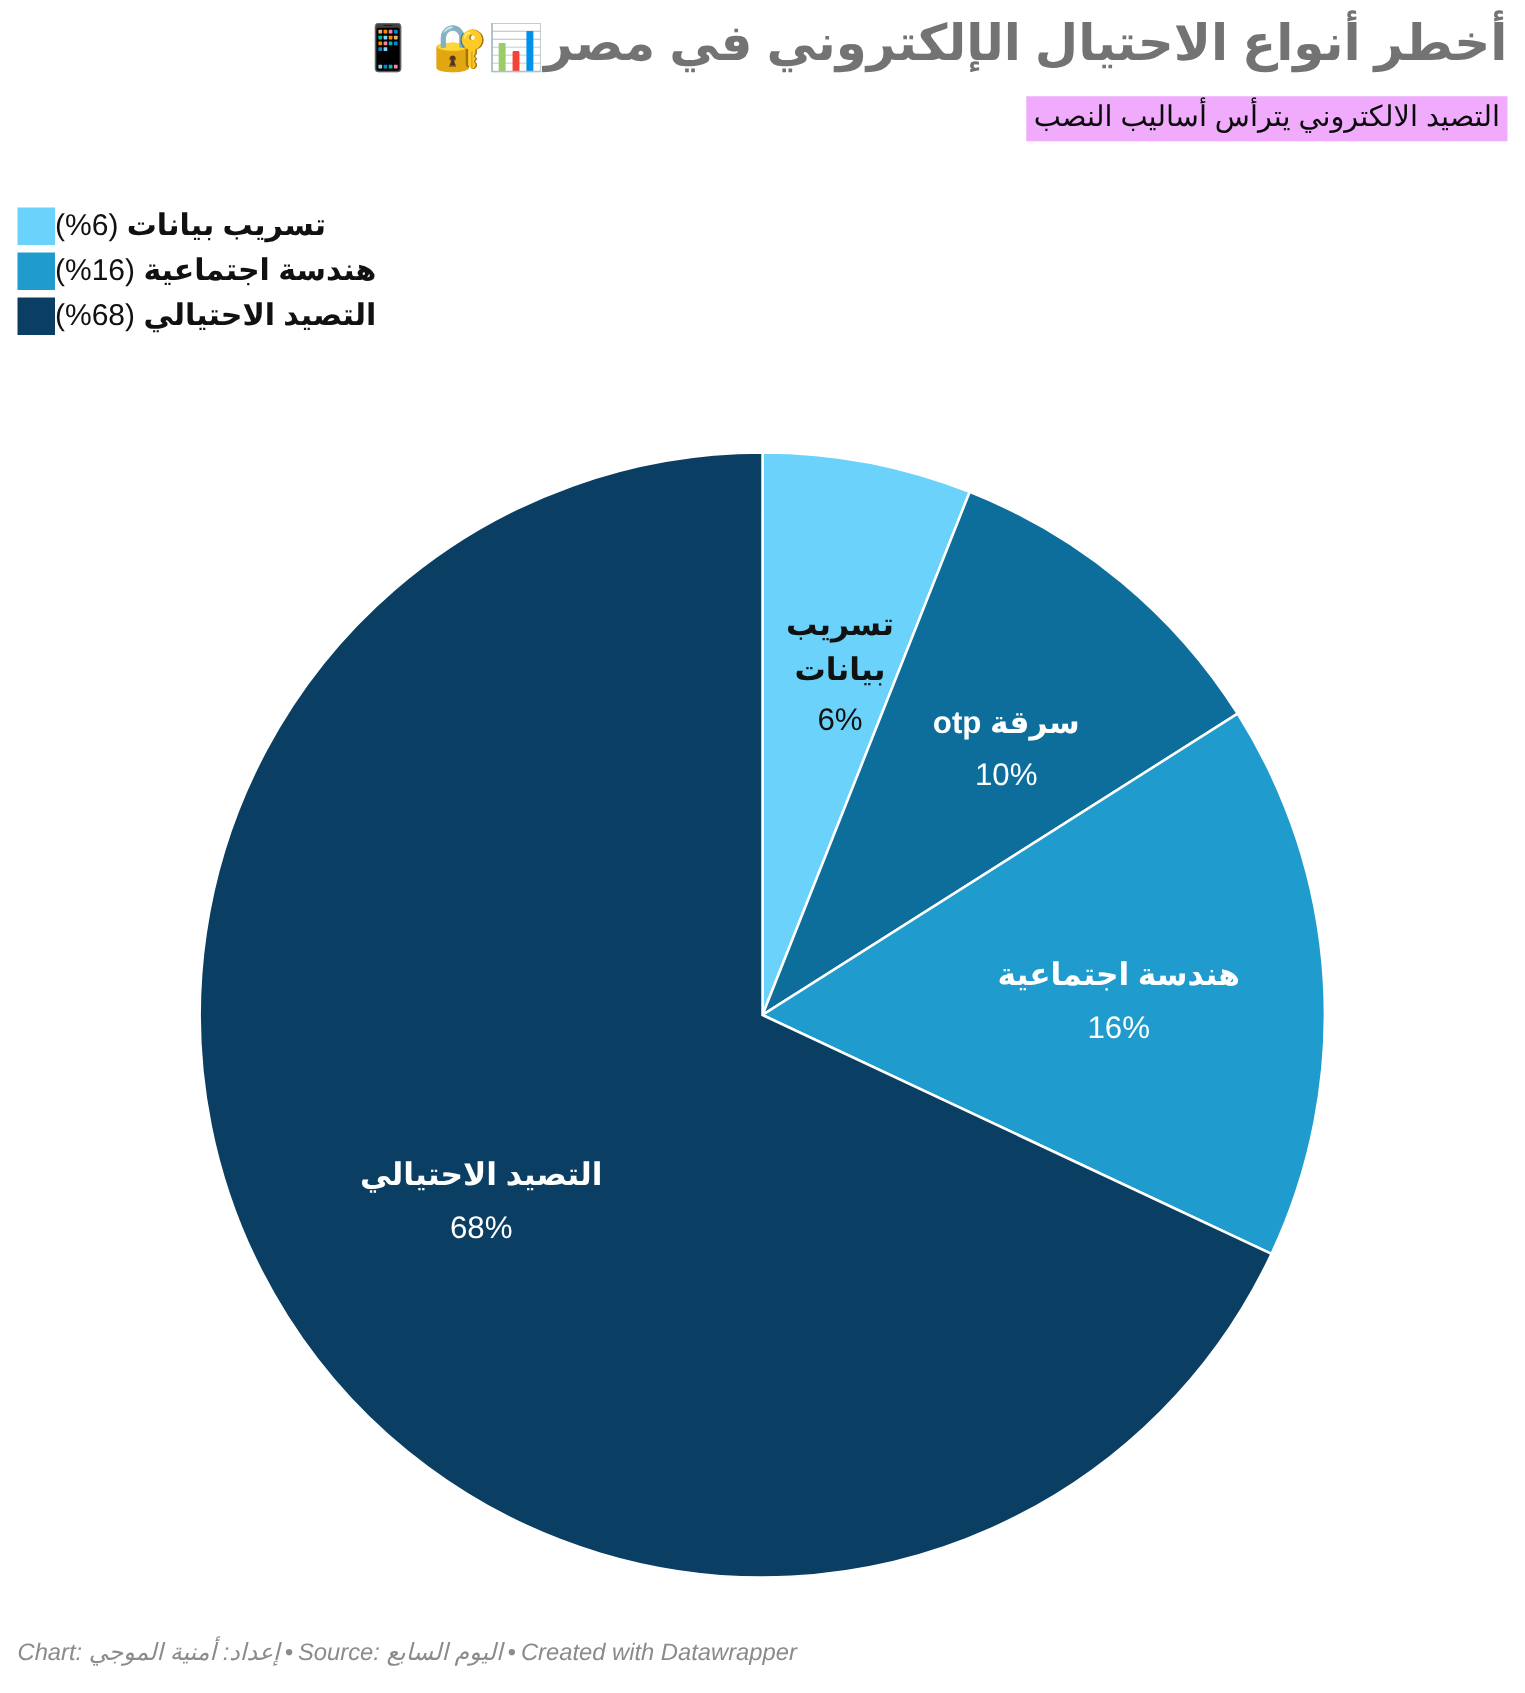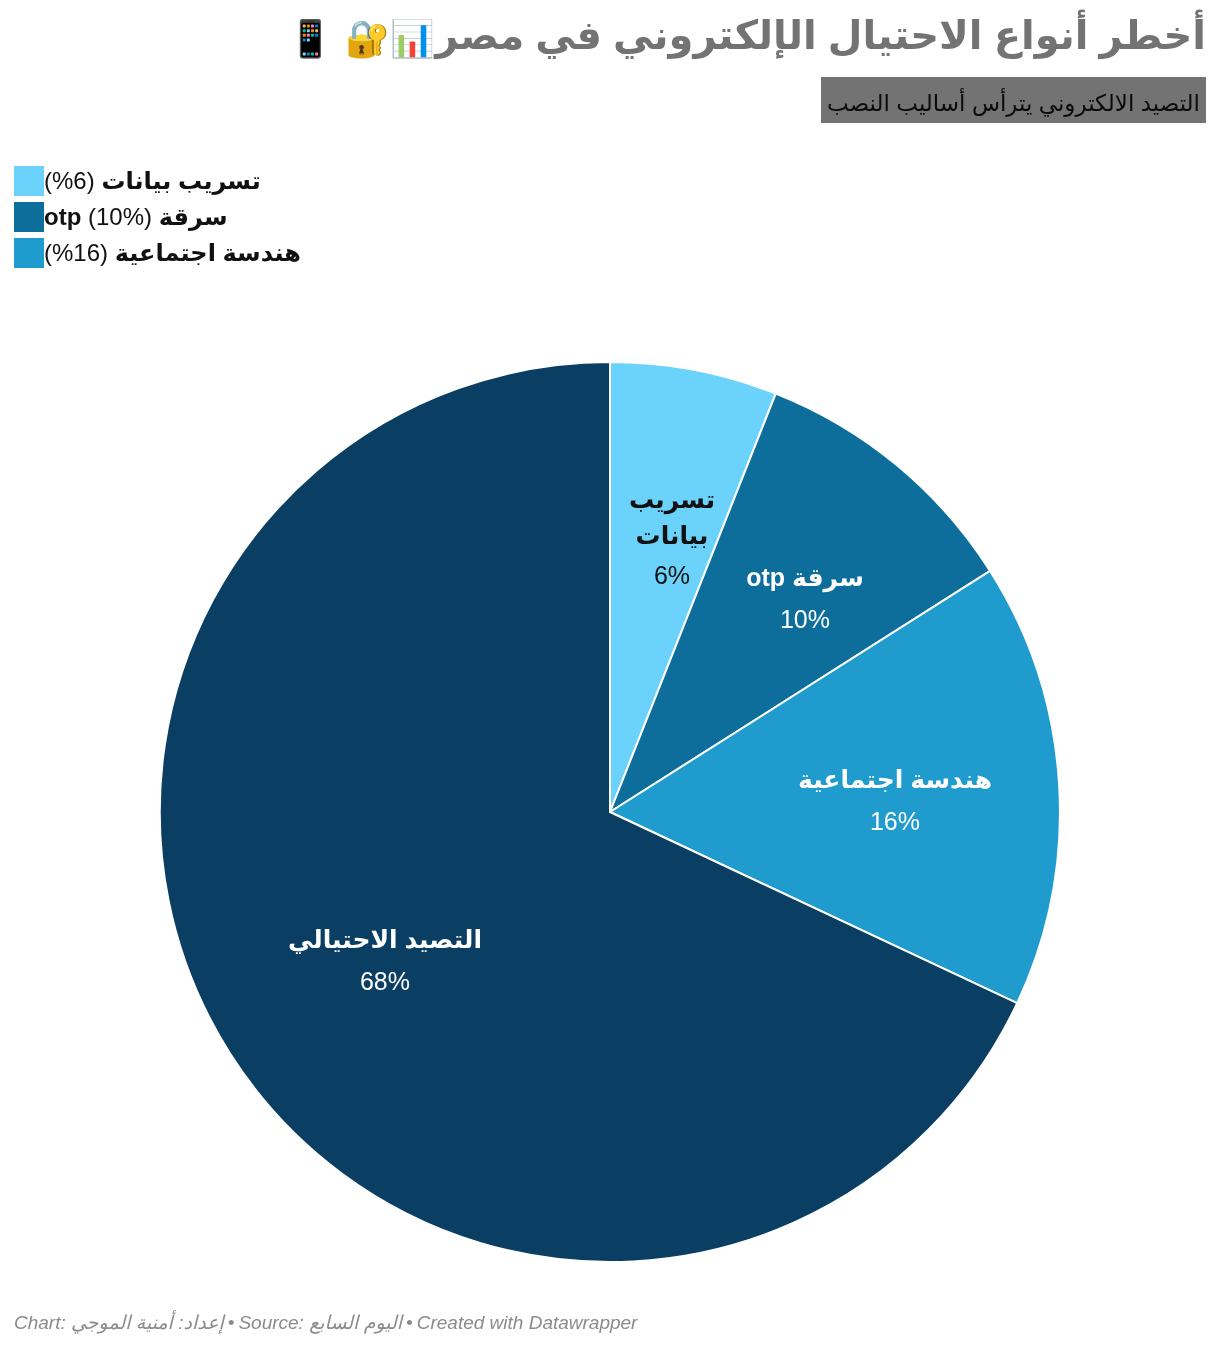--- a/index.html
+++ b/index.html
@@ -45,26 +45,26 @@
     vertical-align: -2px;
   }
 
   .chart-subtitle-wrap {
     direction: rtl;
     text-align: right;
     margin-top: 16px;
   }
   .chart-subtitle {
     display: inline-block;
-    background: #737373;
+    background: #f0abfc;
     color: #0b0b0b;
     font-size: 23px;
     font-weight: 400;
     line-height: 1.45;
-    padding: 10px 6px 3px 6px;
+    padding: 0 6px 3px 6px;
     white-space: nowrap;
   }
 
   
   .legend {
     position: absolute;
     top: 163px;
     left: 0;
     width: 1132px;
     box-sizing: border-box;
@@ -159,32 +159,32 @@
 </div>
 
 <div class="legend">
 
   <div class="legend-row">
     <span class="legend-swatch" style="background:#6bd3fb"></span>
     <span class="legend-label"><span class="lg-name">تسريب بيانات</span>
       <span class="lg-pct">(6%)</span></span>
   </div>
 
-  <div class="legend-row">
-    <span class="legend-swatch" style="background:#0e6e9b"></span>
-    <span class="legend-label"><span class="lg-name">سرقة otp</span>
-      <span class="lg-pct">(10%)</span></span>
-  </div>
 
   <div class="legend-row">
     <span class="legend-swatch" style="background:#1f9bcd"></span>
     <span class="legend-label"><span class="lg-name">هندسة اجتماعية</span>
       <span class="lg-pct">(16%)</span></span>
   </div>
 
+  <div class="legend-row">
+    <span class="legend-swatch" style="background:#0a3f63"></span>
+    <span class="legend-label"><span class="lg-name">التصيد الاحتيالي</span>
+      <span class="lg-pct">(68%)</span></span>
+  </div>
 
 </div>
 
 <div class="pie-area">
   <svg class="pie-svg" viewBox="0 0 1220 965">
     <g>
 
       <path fill="#6bd3fb" stroke="#ffffff" stroke-width="2" d="M 610 476 L 610 26 A 450 450 0 0 1 775.74 57.55 Z"></path>
 
       <path fill="#0e6e9b" stroke="#ffffff" stroke-width="2" d="M 610 476 L 775.74 57.55 A 450 450 0 0 1 990.09 234.93 Z"></path>

